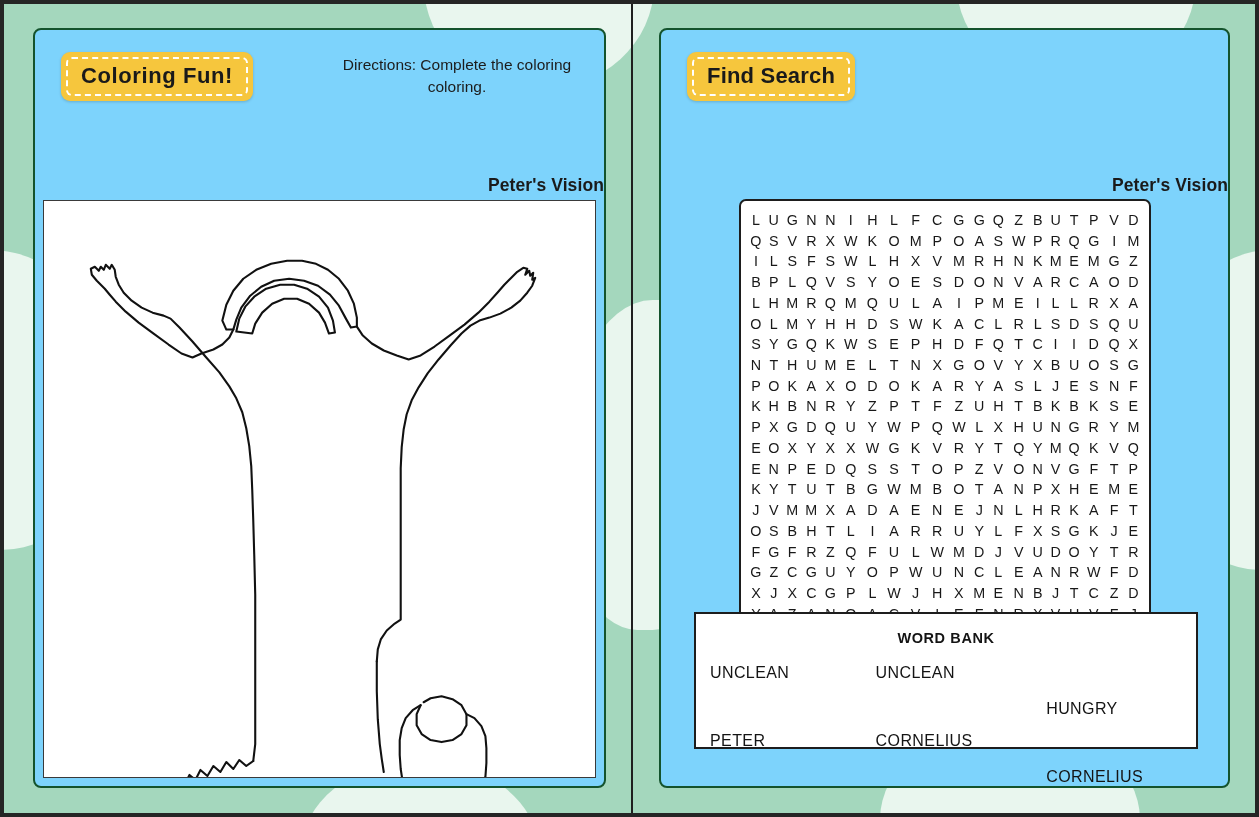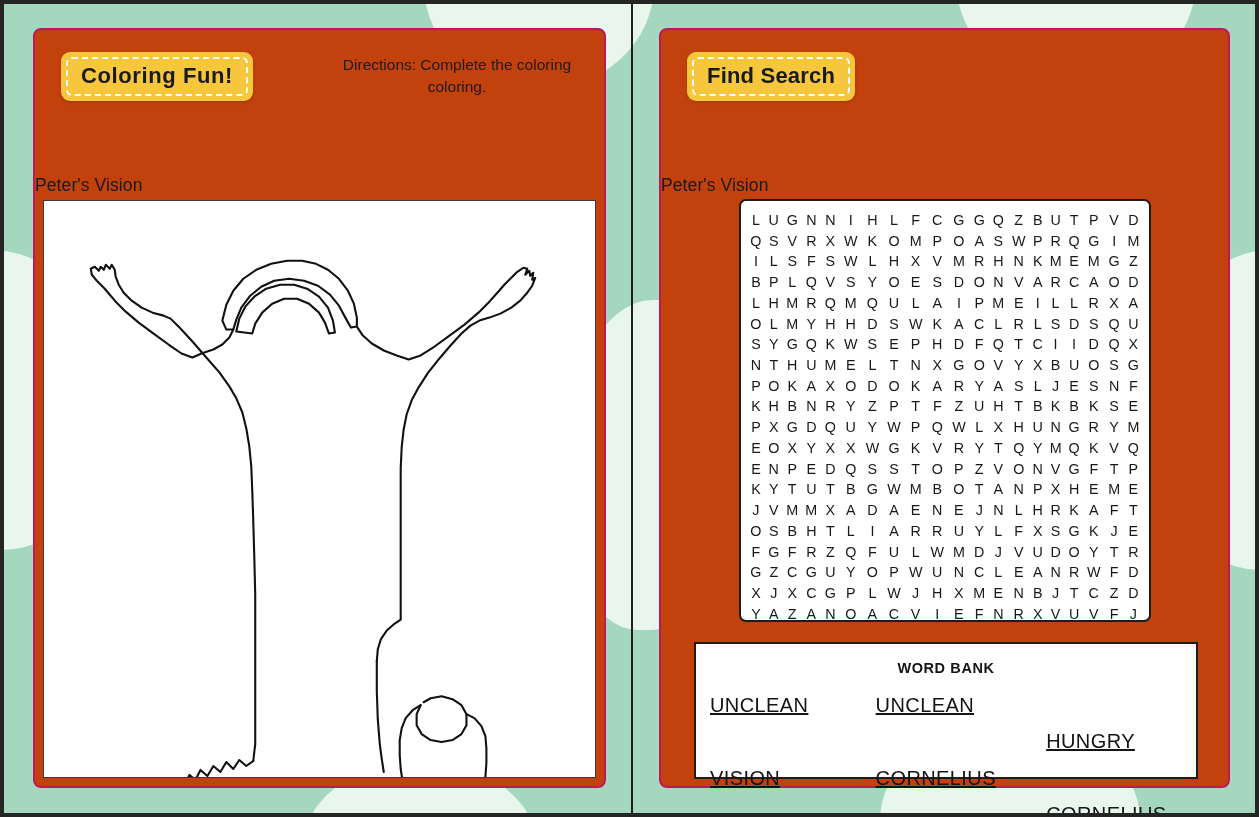--- a/index.html
+++ b/index.html
@@ -45,22 +45,22 @@
   }
   
   #frame-top    { position:absolute; left:0; top:0;    width:1259px; height:4px; background:#252525; z-index:7; }
   #frame-bottom { position:absolute; left:0; top:813px;width:1259px; height:4px; background:#252525; z-index:7; }
   #frame-left   { position:absolute; left:0; top:0;    width:4px; height:817px; background:#252525; z-index:7; }
   #frame-right  { position:absolute; left:1255px; top:0;width:4px; height:817px; background:#252525; z-index:7; }
 
   
   .sheet {
     position: absolute;
-    background: #c2410c;
-    border: 2px solid #be185d;
+    background: #7dd3fc;
+    border: 2px solid #14532d;
     border-radius: 8px;
     z-index: 3;
   }
   #sheet-left  { left: 33px;  top: 28px; width: 573px; height: 760px; }
   #sheet-right { left: 659px; top: 28px; width: 571px; height: 760px; }
 
   
   .sheet-header {
     position: relative;
     height: 92px;
@@ -97,23 +97,23 @@
     right: 22px;
     top: 24px;
     width: 250px;
     text-align: center;
     font-size: 15.5px;
     line-height: 1.42;
     color: #1c1c1c;
   }
 
   .sheet-title {
-    text-align: left;
+    text-align: right;
     font-size: 17.5px;
-    font-weight: 400;
+    font-weight: 700;
     color: #1a1a1a;
     margin-top: 53px;
     letter-spacing: .1px;
   }
 
   
   #coloring-frame {
     position: absolute;
     left: 8px;
     top: 170px;
@@ -148,21 +148,21 @@
     line-height: 1.45;
     font-family: "Liberation Sans", sans-serif;
     padding: 0;
     height: 20.1px;
   }
 
   
   #word-bank {
     position: absolute;
     left: 33px;
-    top: 612px;
+    top: 582px;
     width: 504px;
     height: 137px;
     border: 2px solid #1d1d1d;
     background: #fff;
   }
   #word-bank-title {
     text-align: center;
     font-size: 14.5px;
     font-weight: 700;
     color: #141414;
@@ -172,24 +172,23 @@
   #word-bank-grid {
     margin-top: 18px;
     padding: 0 14px;
   }
   .wb-row {
     display: flex;
     margin-bottom: 14px;
   }
   .wb-cell {
     flex: 1;
-    font-size: 20px;
+    font-size: 16px;
     color: #141414;
     letter-spacing: .4px;
-    text-decoration: underline;
   }
   .wb-cell.c2 { flex: 1.03; }
   .wb-cell.c3 { flex: .82; margin-top: 36px; }
 </style>
 </head>
 <body>
 
 <div id="canvas">
 
   <div class="blob b1"></div>
@@ -739,21 +738,21 @@
 
     <div id="word-bank">
       <div id="word-bank-title">WORD BANK</div>
       <div id="word-bank-grid">
           <div class="wb-row">
             <div class="wb-cell c1">UNCLEAN</div>
             <div class="wb-cell c2">UNCLEAN</div>
             <div class="wb-cell c3">HUNGRY</div>
           </div>
           <div class="wb-row">
-            <div class="wb-cell c1">VISION</div>
+            <div class="wb-cell c1">PETER</div>
             <div class="wb-cell c2">CORNELIUS</div>
             <div class="wb-cell c3">CORNELIUS</div>
           </div>
         </div>
     </div>
 
   </div>
 
   <div id="frame-top"></div>
   <div id="frame-bottom"></div>

